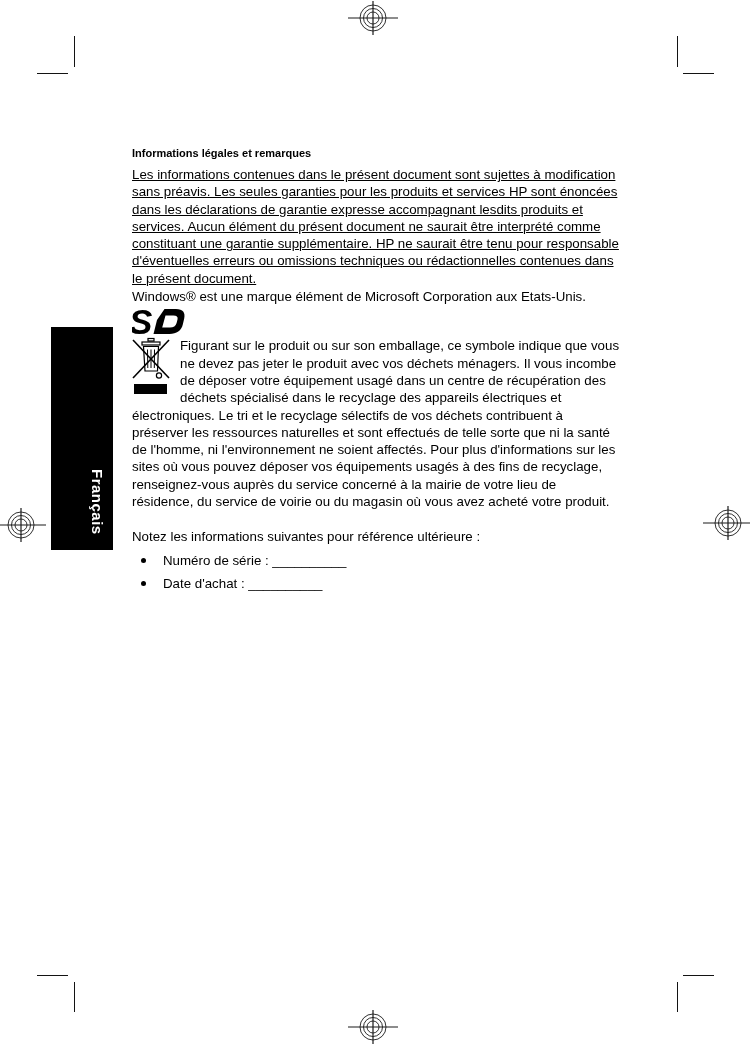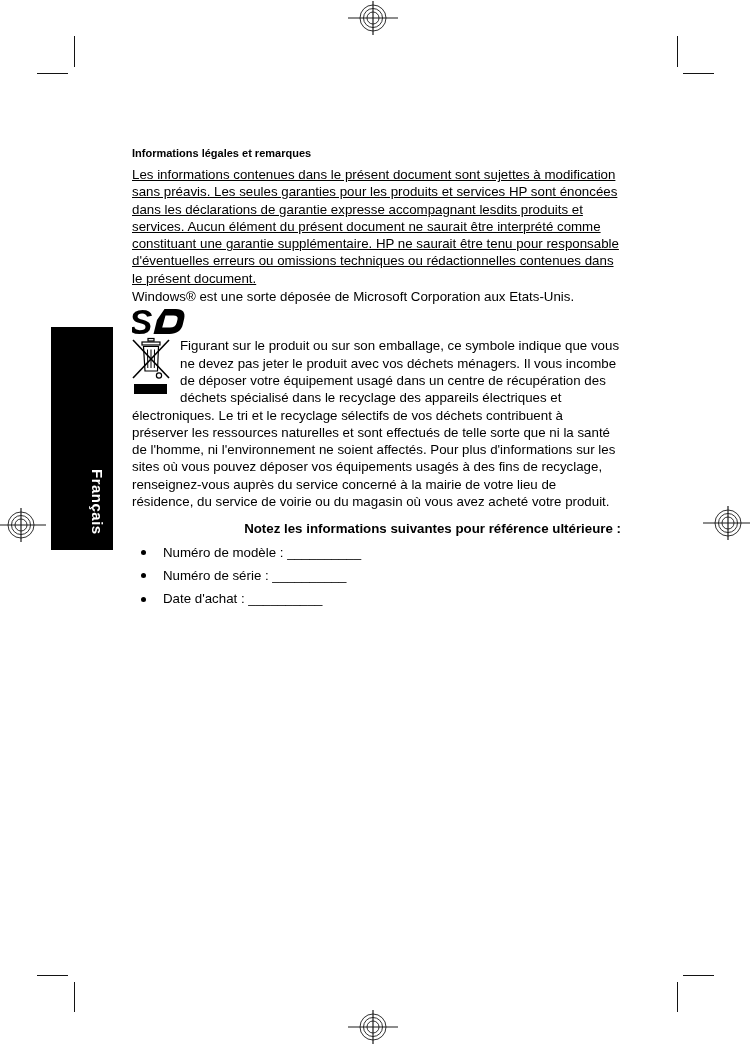--- a/index.html
+++ b/index.html
@@ -74,21 +74,21 @@
     margin-right: 10px;
   }
   .weee-icon svg { display: block; }
   .weee-bar {
     width: 33px; height: 10px;
     background: #000;
     margin: 3px 0 0 2px;
   }
   .weee-heading { display: block; font-weight: bold; }
 
-  .note-heading { margin-top: 10px; font-weight: bold; clear: both; text-align: right; }
+  .note-heading { margin-top: 18px; font-weight: normal; clear: both; }
 
   ul.note-list {
     list-style: none;
     margin: 6px 0 0 0;
     padding: 0;
   }
   ul.note-list li {
     position: relative;
     padding-left: 31px;
     margin-bottom: 6px;
@@ -157,21 +157,21 @@
   <div class="lang-tab">
     <span class="vtext">Français</span>
   </div>
 
   <div class="content">
     <h1>Informations légales et remarques</h1>
 
 
     <p class="disclaimer">Les informations contenues dans le présent document sont sujettes à modification sans préavis. Les seules garanties pour les produits et services HP sont énoncées dans les déclarations de garantie expresse accompagnant lesdits produits et services. Aucun élément du présent document ne saurait être interprété comme constituant une garantie supplémentaire. HP ne saurait être tenu pour responsable d'éventuelles erreurs ou omissions techniques ou rédactionnelles contenues dans le présent document.</p>
 
-    <p class="windows">Windows® est une sorte déposée de Microsoft Corporation aux Etats-Unis.</p>
+    <p class="windows">Windows® est une marque élément de Microsoft Corporation aux Etats-Unis.</p>
 
     <div class="sd-row">
       <span class="sd-logo">
         <svg width="54" height="27" viewBox="0 0 54 27">
           <text x="-3" y="26" font-size="35" font-weight="bold" font-style="italic" font-family="Liberation Sans, sans-serif" fill="#000">S</text>
           <path fill="#000" fill-rule="evenodd" d="M 21.5 26 L 25 12 L 32.5 1 L 44 1 C 51 1 53.5 4.8 52.2 10.5 L 50.8 16.5 C 49.4 22.5 44.6 26 37.6 26 Z
                M 33.5 7.5 L 30.2 19.5 L 38 19.5 C 41.5 19.5 43.8 18 44.6 15 L 45.5 11.5 C 46.2 8.9 44.8 7.5 41.3 7.5 Z"></path>
         </svg>
       </span>
     </div>
@@ -190,19 +190,18 @@
           <circle cx="27" cy="38.5" r="2.6" stroke-width="1.2"></circle>
         </svg>
         <div class="weee-bar"></div>
       </div>
       <span>Figurant sur le produit ou sur son emballage, ce symbole indique que vous ne devez pas jeter le produit avec vos déchets ménagers. Il vous incombe de déposer votre équipement usagé dans un centre de récupération des déchets spécialisé dans le recyclage des appareils électriques et électroniques. Le tri et le recyclage sélectifs de vos déchets contribuent à préserver les ressources naturelles et sont effectués de telle sorte que ni la santé de l'homme, ni l'environnement ne soient affectés. Pour plus d'informations sur les sites où vous pouvez déposer vos équipements usagés à des fins de recyclage, renseignez-vous auprès du service concerné à la mairie de votre lieu de résidence, du service de voirie ou du magasin où vous avez acheté votre produit.</span>
     </div>
 
     <p class="note-heading">Notez les informations suivantes pour référence ultérieure :</p>
 
     <ul class="note-list">
-      <li>Numéro de modèle : __________</li>
       <li>Numéro de série : __________</li>
       <li>Date d'achat : __________</li>
     </ul>
   </div>
 
 </div>
 
 </body></html>

